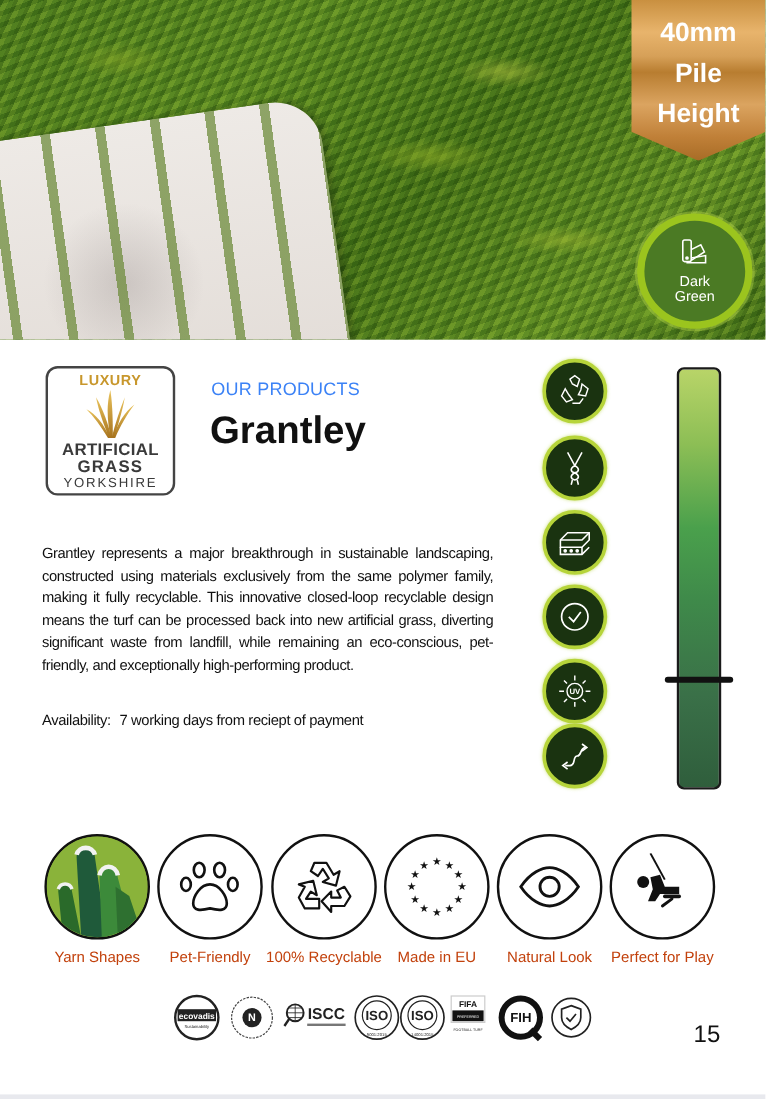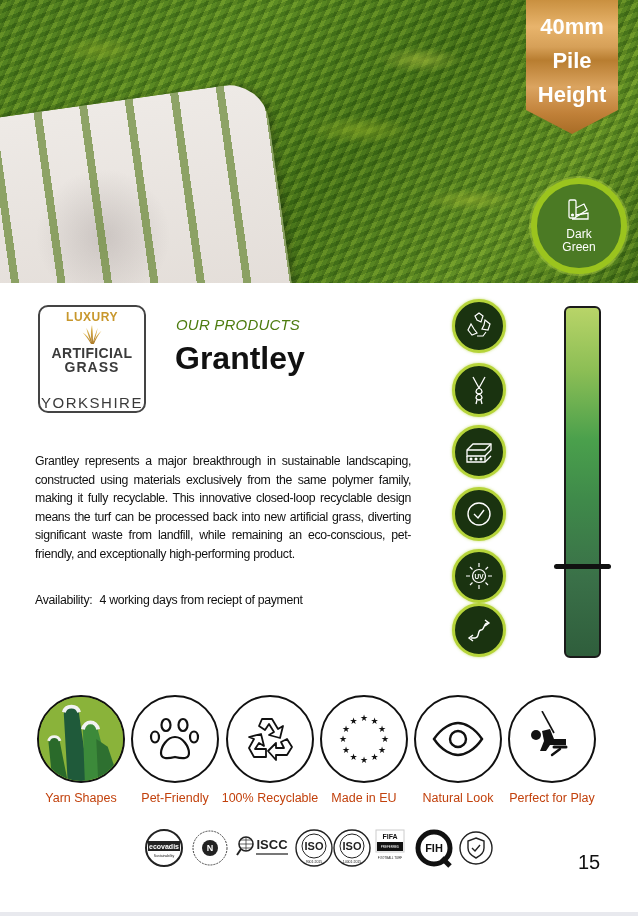--- a/index.html
+++ b/index.html
@@ -20,21 +20,21 @@
       linear-gradient(135deg, #4a7a1e 0%, #5d8f25 30%, #3d6b16 55%, #6b9a2a 80%, #3e6a17 100%);
   }
   .turf-backing { position: absolute; left: -20px; top: 100px; width: 300px; height: 220px;
     background:
       repeating-linear-gradient(90deg, transparent 0 22px, rgba(110,140,60,0.75) 22px 30px, transparent 30px 46px),
       radial-gradient(circle at 40% 60%, rgba(120,110,110,0.25), transparent 30%),
       linear-gradient(180deg, #eeeae6, #e3ddd8);
     transform: rotate(-8deg); border-radius: 0 40px 0 0; box-shadow: 4px 0 6px rgba(0,0,0,0.25);
   }
 
-  .pile-badge { position: absolute; left: 526px; top: 0; width: 92px; height: 134px;
+  .pile-badge { position: absolute; left: 526px; top: 0; width: 112px; height: 134px;
     background: linear-gradient(180deg, #c99040 0%, #e8b46c 20%, #d6a058 35%, #b87d30 45%, #dba460 65%, #c08038 85%, #a86c26 100%);
     clip-path: polygon(0 0, 100% 0, 100% 82%, 50% 100%, 0 82%);
     display: flex; flex-direction: column; align-items: center; padding-top: 10px;
     color: #fff; font-weight: bold; font-size: 22px; line-height: 34px; text-align: right;
   }
 
   .color-badge { position: absolute; left: 531px; top: 178px; width: 96px; height: 96px; border-radius: 50%;
     background: #4b7a24; border: 6px solid #9bc41e; box-shadow: 0 0 0 2px rgba(200,230,80,0.35);
     display: flex; flex-direction: column; align-items: center; justify-content: center; color: #fff;
   }
@@ -42,23 +42,23 @@
   .color-badge span { font-size: 12px; line-height: 13px; text-align: center; }
 
   
   .logo { position: absolute; left: 38px; top: 305px; width: 108px; height: 108px; border: 2px solid #444; border-radius: 10px;
     display: flex; flex-direction: column; align-items: center; padding-top: 3px; background: #fff;
   }
   .logo .luxury { color: #c8972c; font-weight: bold; font-size: 12px; letter-spacing: 0.5px; }
   .logo svg { width: 44px; height: 40px; margin: 1px 0 2px; }
   .logo .artificial { color: #3a3a3a; font-weight: bold; font-size: 14px; line-height: 14px; letter-spacing: 0.3px; }
   .logo .grass { color: #3a3a3a; font-weight: bold; font-size: 14px; line-height: 14px; letter-spacing: 1px; }
-  .logo .yorkshire { color: #3a3a3a; font-size: 15px; letter-spacing: 1.5px; margin-top: 20px; }
-
-  .eyebrow { position: absolute; left: 176px; top: 316px; font-size: 15px; font-style: italic; color: #4d7c0f; letter-spacing: 0.2px; }
+  .logo .yorkshire { color: #3a3a3a; font-size: 11px; letter-spacing: 1.5px; margin-top: 2px; }
+
+  .eyebrow { position: absolute; left: 176px; top: 316px; font-size: 15px; color: #3b82f6; letter-spacing: 0.2px; }
   .title { position: absolute; left: 175px; top: 340px; font-size: 32px; font-weight: bold; color: #111; }
 
   .desc { position: absolute; left: 35px; top: 452px; width: 376px; font-size: 12.3px; line-height: 18.5px; text-align: justify; color: #111; letter-spacing: -0.35px; }
   .availability { position: absolute; left: 35px; top: 593px; font-size: 12.3px; color: #111; letter-spacing: -0.3px; }
   .availability b { font-weight: normal; margin-right: 4px; }
 
   
   .feat-col { position: absolute; left: 452px; top: 299px; width: 54px; }
   .feat { position: absolute; left: 0; width: 54px; height: 54px; border-radius: 50%; background: #1a3310;
     border: 3px solid #b6d43a; box-shadow: 0 0 3px rgba(180,210,60,0.7); display: flex; align-items: center; justify-content: center;
@@ -131,21 +131,21 @@
   <span class="yorkshire">YORKSHIRE</span>
 </div>
 
 <div class="eyebrow">OUR PRODUCTS</div>
 <div class="title">Grantley</div>
 
 <p class="desc">Grantley represents a major breakthrough in sustainable landscaping, constructed using materials exclusively from the same polymer family, making it fully recyclable. This innovative closed-loop recyclable design means the turf can be processed back into new artificial grass, diverting significant waste from landfill, while remaining an eco-conscious, pet-friendly, and exceptionally high-performing product.</p>
 
 <div class="availability">
   <b>Availability:</b>
-  <span>4 working days from reciept of payment</span>
+  <span>7 working days from reciept of payment</span>
 </div>
 
 <div class="feat-col">
   <div class="feat" style="top:0">
     <svg viewBox="0 0 32 32" fill="none" stroke="#fff" stroke-width="1.2">
       <path d="M12 6 L16 3 L20 6 L18 12 L14 10 Z"></path>
       <path d="M22 10 L27 14 L25 20 L19 19 L21 15 Z"></path>
       <path d="M8 14 L5 20 L9 25 L14 23 L11 19 Z"></path>
       <path d="M14 26 L20 26 L23 22"></path>
     </svg>

